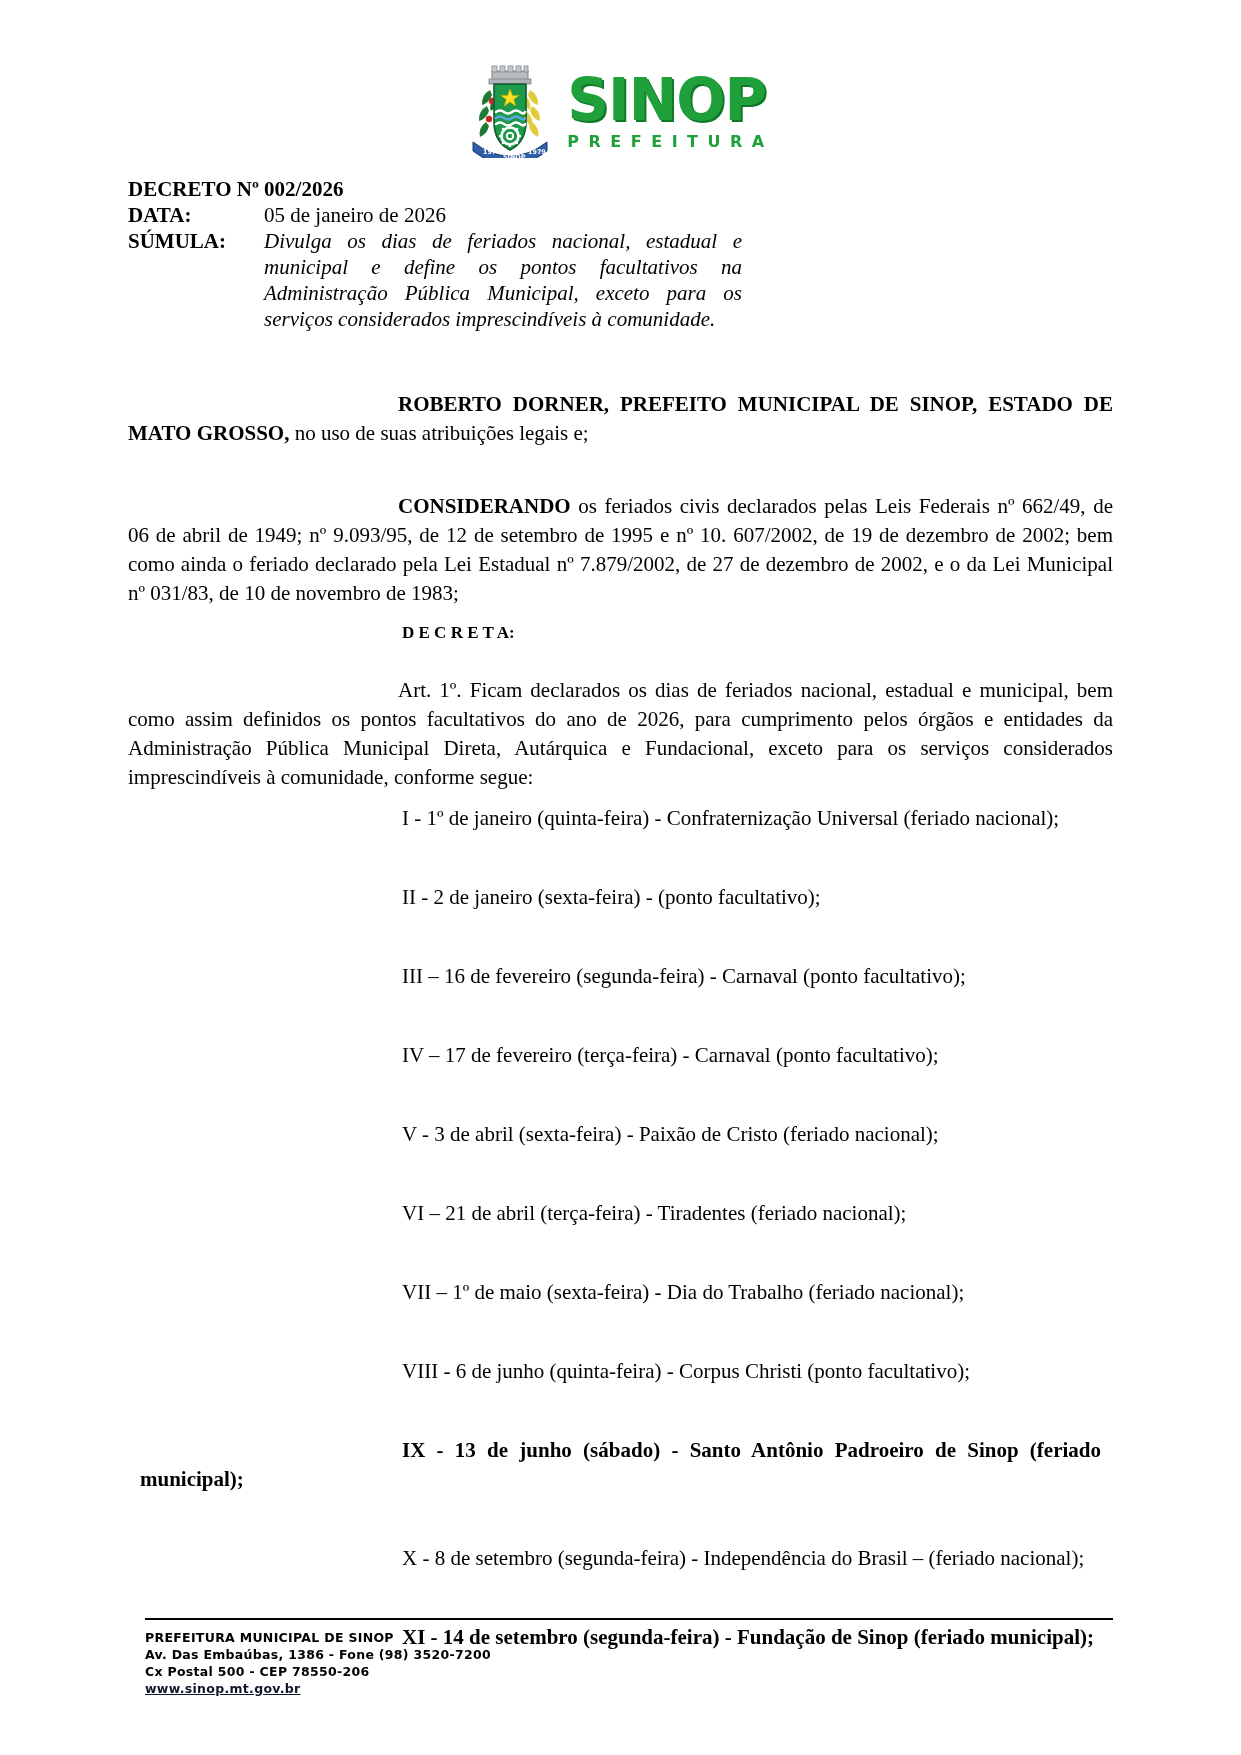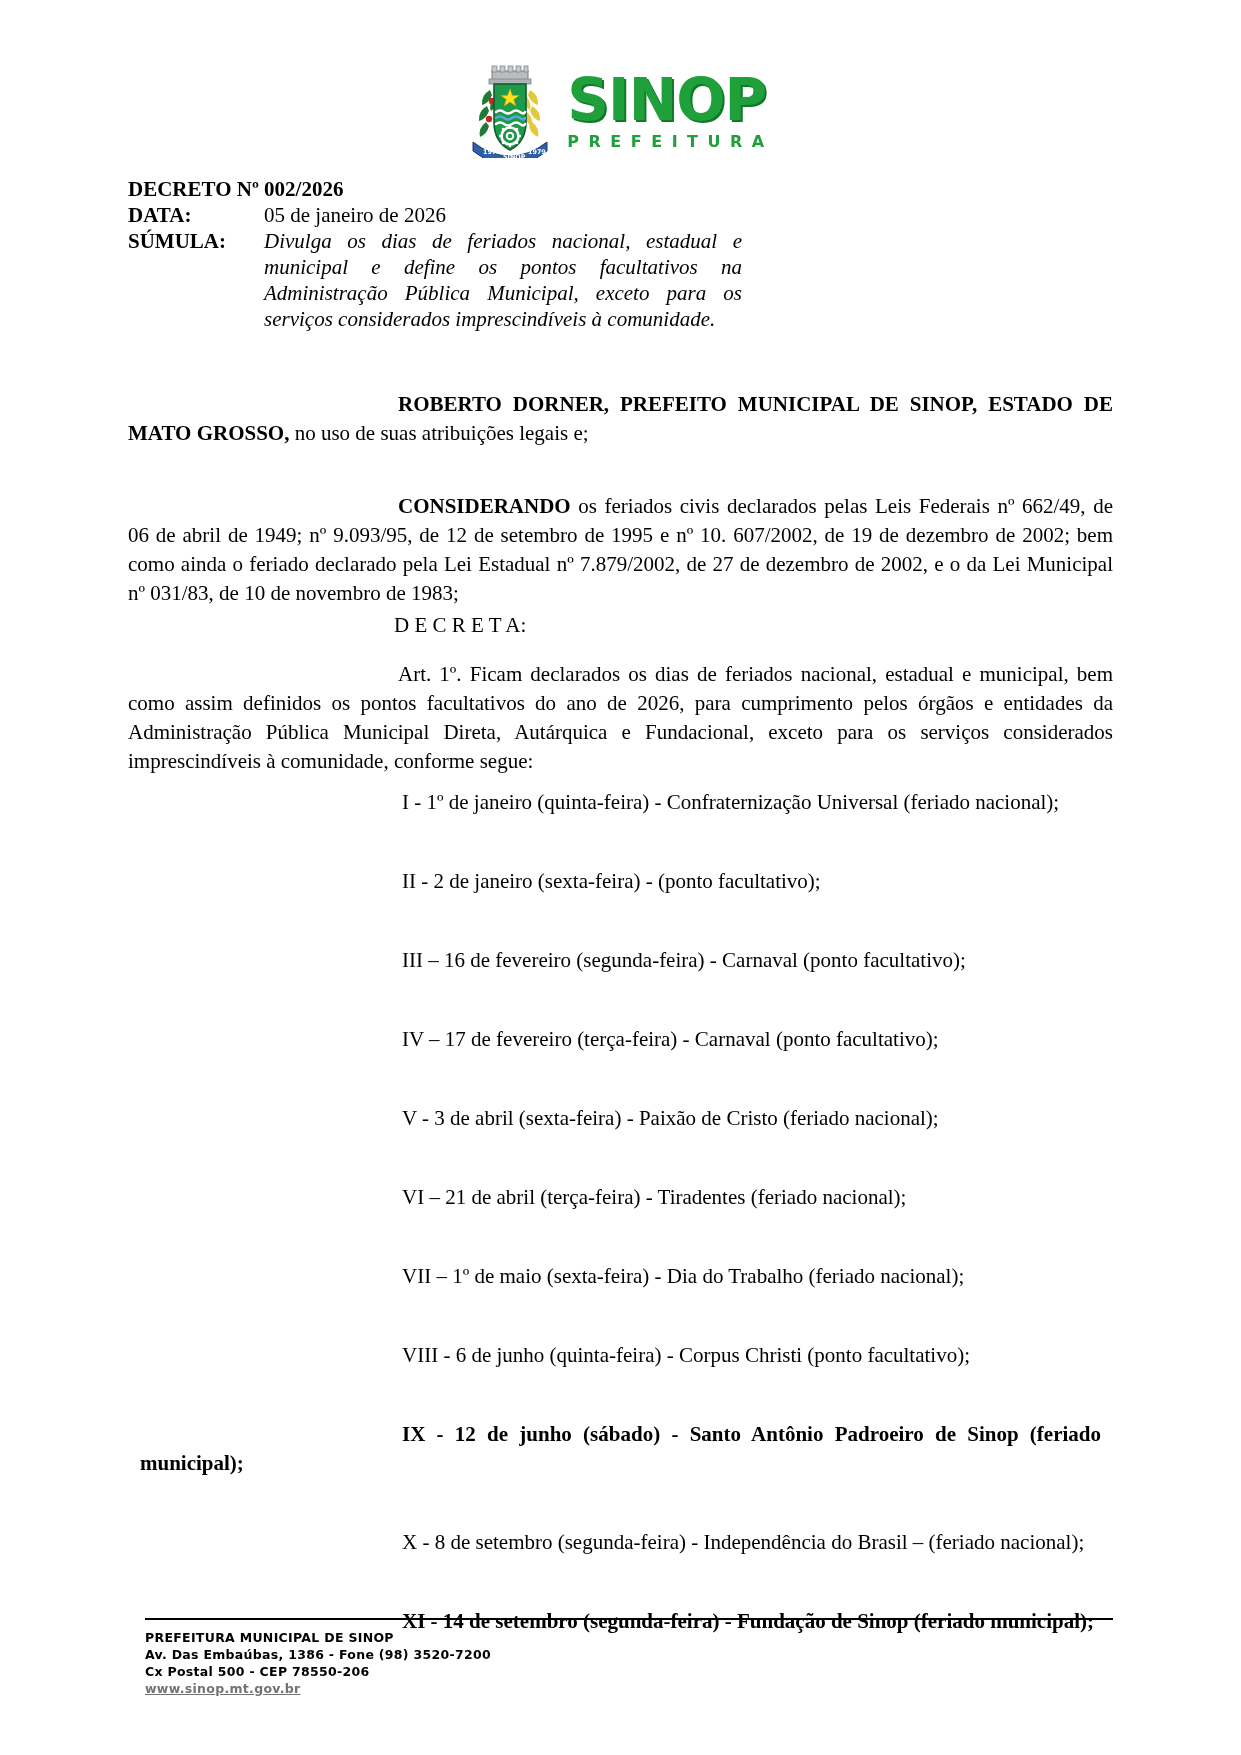--- a/index.html
+++ b/index.html
@@ -105,24 +105,24 @@
   }
   p.indent {
     text-indent: 270px;
   }
   .sp-lg { height: 58px; }
   .sp-md { height: 44px; }
   .sp-xs { height: 18px; }
   b, .b { font-weight: bold; }
 
   .decreta {
-    margin: 0;
-    font-weight: normal;
+    margin: 8px;
+    font-weight: bold;
     text-indent: 266px;
-    font-size: 21px;
+    font-size: 17px;
     line-height: 34px;
   }
 
   
   .item {
     margin: 12px;
     text-align: justify;
     text-indent: 262px;
   }
   .item.bold { font-weight: bold; }
@@ -143,21 +143,21 @@
   .footer-text {
     text-align: left;
     font-family: "DejaVu Sans", sans-serif;
     font-weight: bold;
     font-size: 12.5px;
     line-height: 17px;
     letter-spacing: 0.3px;
     color: #000;
   }
   .footer-text .url {
-    color: #737373;
+    color: #0f172a;
     text-decoration: underline;
   }
 </style>
 </head>
 <body>
 
 <div class="page">
 
   <div class="logo-block">
 
@@ -279,21 +279,21 @@
 
     <p class="item">VI – 21 de abril (terça-feira) - Tiradentes (feriado nacional);</p>
     <div class="gap"></div>
 
     <p class="item">VII – 1º de maio (sexta-feira) - Dia do Trabalho (feriado nacional);</p>
     <div class="gap"></div>
 
     <p class="item">VIII - 6 de junho (quinta-feira) - Corpus Christi (ponto facultativo);</p>
     <div class="gap"></div>
 
-    <p class="item bold">IX - 12 de junho (sábado) - Santo Antônio Padroeiro de Sinop (feriado municipal);</p>
+    <p class="item bold">IX - 13 de junho (sábado) - Santo Antônio Padroeiro de Sinop (feriado municipal);</p>
     <div class="gap"></div>
 
     <p class="item">X - 8 de setembro (segunda-feira) - Independência do Brasil – (feriado nacional);</p>
     <div class="gap"></div>
 
     <p class="item bold">XI - 14 de setembro (segunda-feira) - Fundação de Sinop (feriado municipal);</p>
   </div>
 
   <div class="footer">
     <div class="footer-rule"></div>

